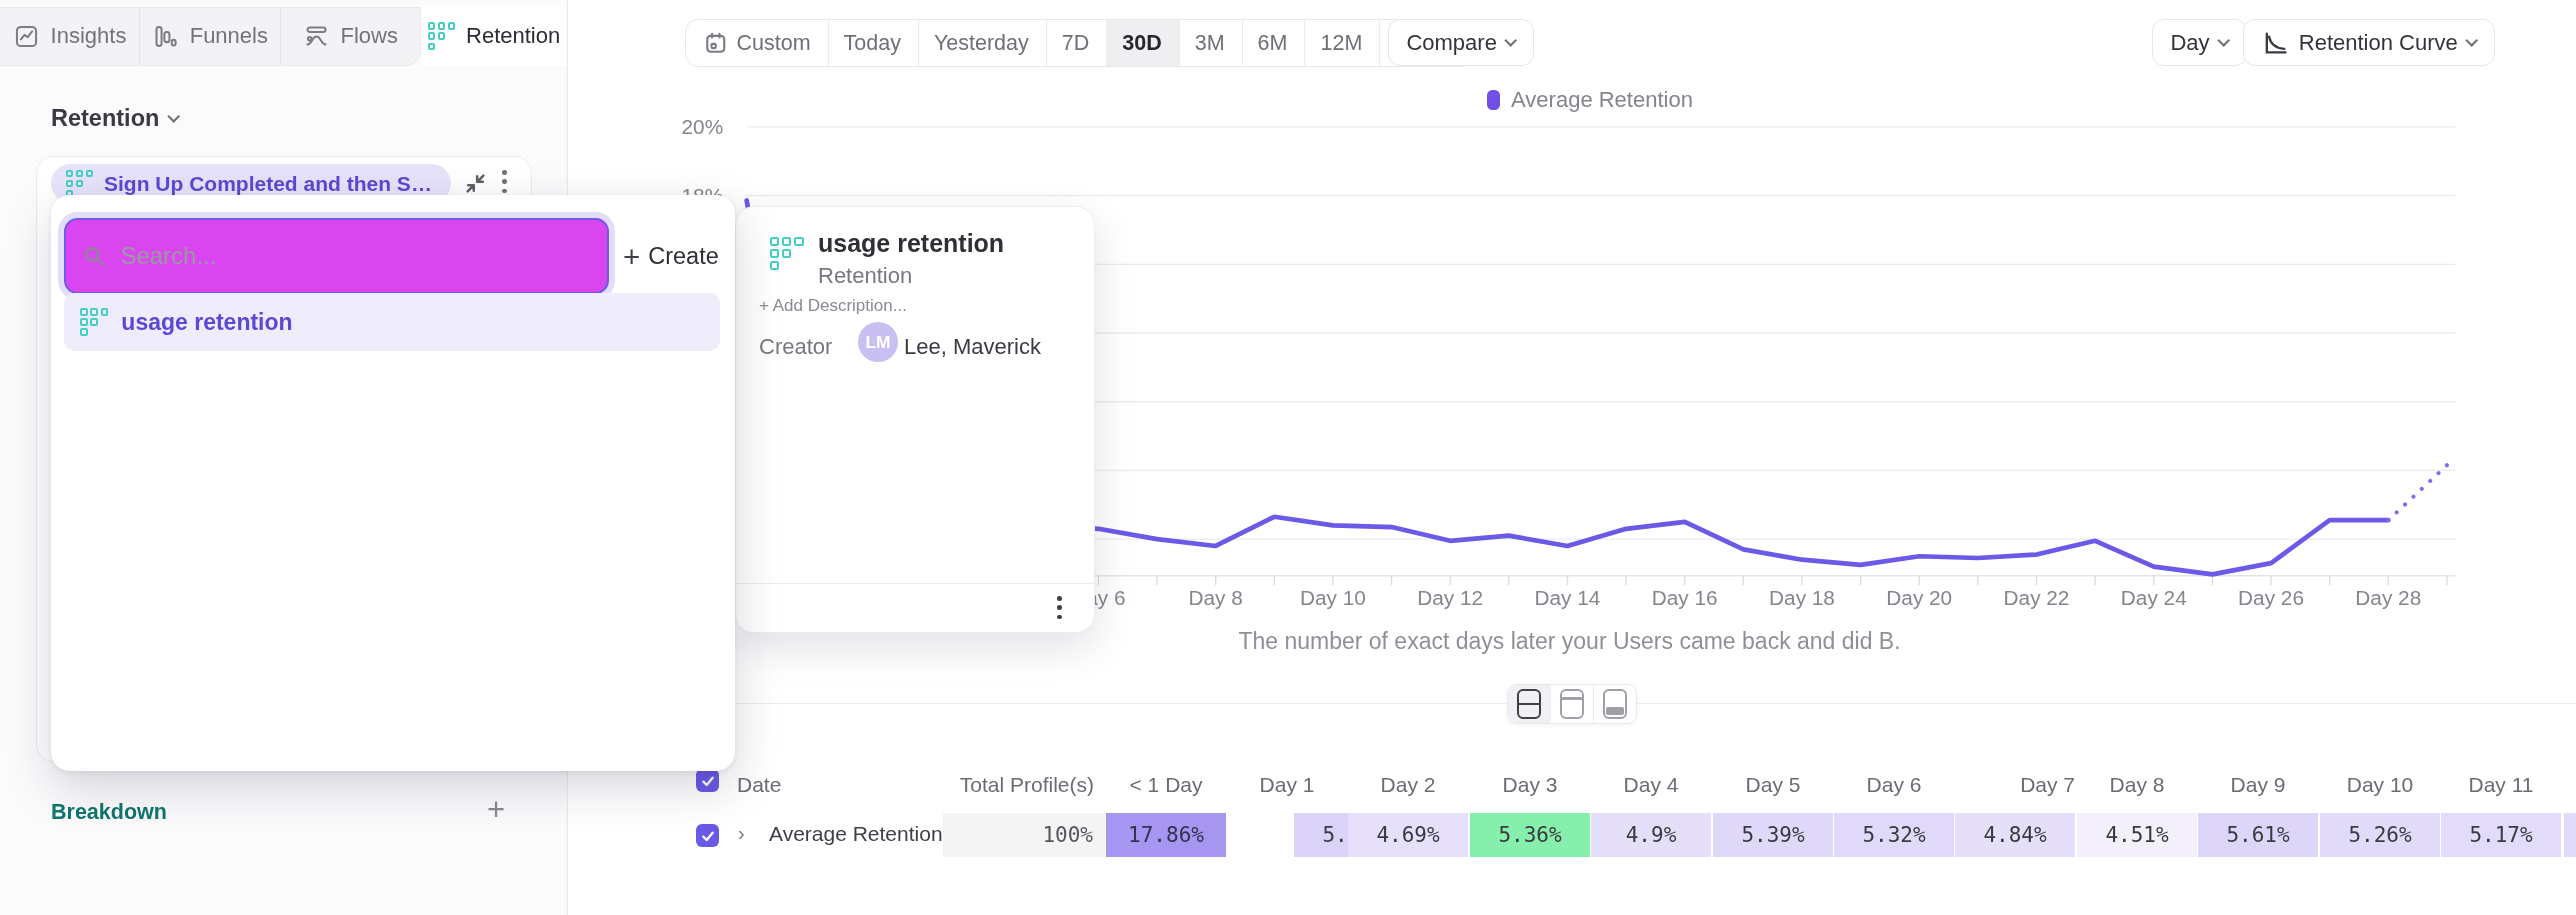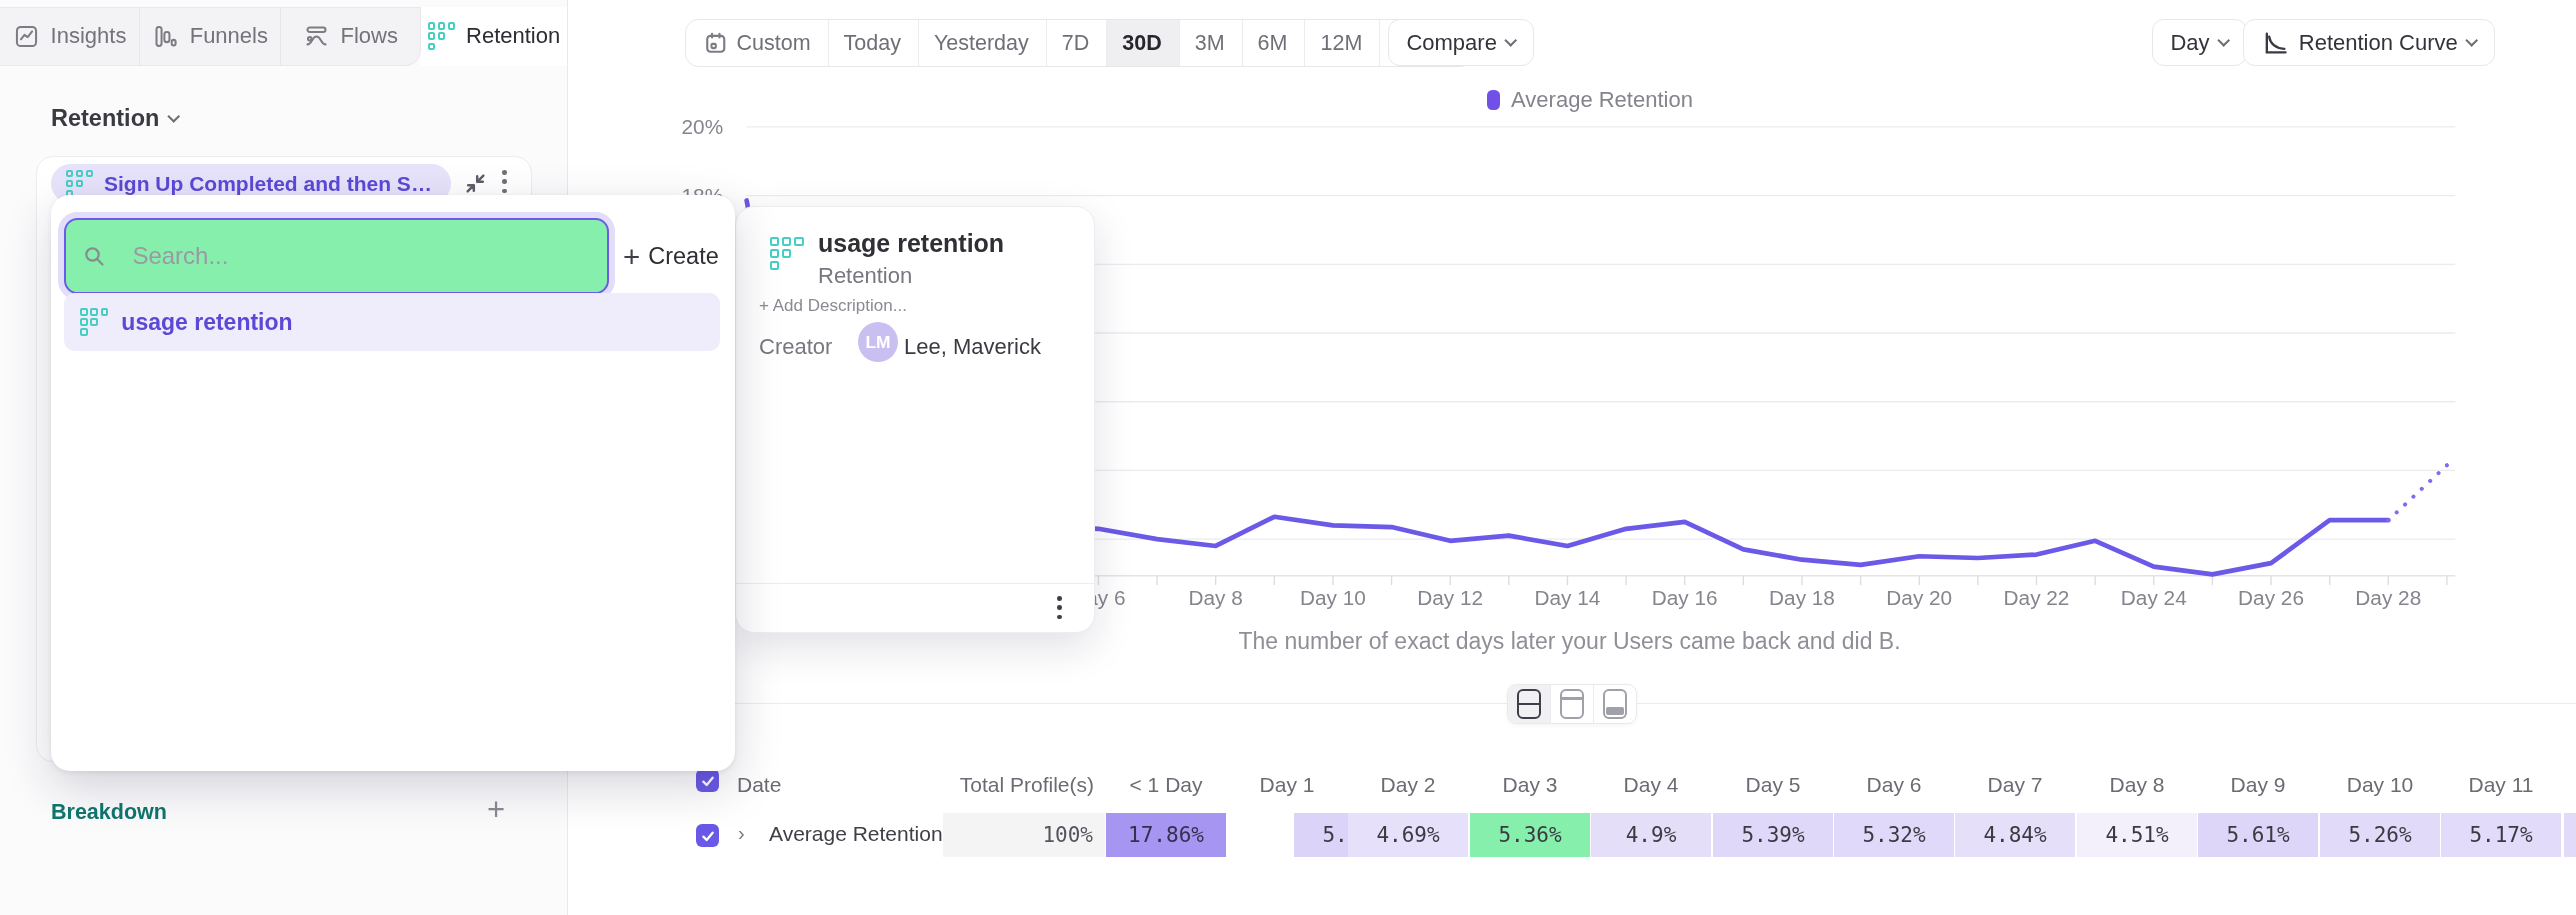--- a/index.html
+++ b/index.html
@@ -30,21 +30,21 @@
   #collapse-btn{left:462px;top:170px;z-index:3;}
   #pill-kebab{left:502px;top:170px;z-index:3;}
   .kebab{display:flex;flex-direction:column;gap:4.7px;align-items:center;}
   .kebab i{width:4.7px;height:4.7px;border-radius:50%;background:#6f6f77;}
   #breakdown-label{left:51px;top:800px;font-size:21.5px;font-weight:600;color:#0f766e;z-index:3;}
   #breakdown-add{left:487px;top:792px;font-size:31px;font-weight:300;color:#8a8a92;z-index:3;}
   
   #popover{left:51px;top:195px;width:684px;height:576px;background:#fff;border-radius:19px;z-index:6;
            box-shadow:0 16px 47px rgba(25,25,60,.18),0 1.3px 5.4px rgba(25,25,60,.08);}
   #search-wrap{position:absolute;left:13.4px;top:23px;width:545px;height:76px;border:2px solid #6c5ae8;border-radius:13.4px;
-               box-shadow:0 0 0 6px #e2ddf8;display:flex;align-items:center;gap:24px;padding:0 16px;box-sizing:border-box;background:#86efac;}
+               box-shadow:0 0 0 6px #e2ddf8;display:flex;align-items:center;gap:12px;padding:0 16px;box-sizing:border-box;background:#d946ef;}
   #search-input{border:none;outline:none;font-size:24px;color:#3b3b43;flex:1;background:transparent;font-family:"Liberation Sans",sans-serif;}
   #search-input::placeholder{color:#9a9aa2;}
   #create-btn{position:absolute;left:572px;top:48px;display:flex;align-items:center;gap:8px;font-size:23.5px;color:#2e2e35;}
   #create-btn .plus{font-size:29.5px;font-weight:300;color:#3f3f47;line-height:24px;}
   #result-item{position:absolute;left:13.4px;top:98px;width:656px;height:58px;border-radius:10.7px;background:#efecfc;
                display:flex;align-items:center;gap:13.4px;padding:0 16px;box-sizing:border-box;}
   #result-item .lbl{font-size:23px;font-weight:600;color:#5b49d6;}
   
   #hover-card{left:735px;top:206px;width:358px;height:425px;background:#fff;border:1.3px solid #ededf0;border-radius:19px;z-index:5;
               box-shadow:0 13.4px 40px rgba(25,25,60,.13);}
@@ -191,21 +191,21 @@
   <div class="th" style="left:737px;">Date</div>
   <div class="th" style="left:943px;width:151px;text-align:right;">Total Profile(s)</div>
   <div id="day-headers">
       <div class="th" style="left: 1106px; width: 120px; text-align: center;">&lt; 1 Day</div>
       <div class="th" style="left: 1227px; width: 120px; text-align: center;">Day 1</div>
       <div class="th" style="left: 1348px; width: 120px; text-align: center;">Day 2</div>
       <div class="th" style="left: 1470px; width: 120px; text-align: center;">Day 3</div>
       <div class="th" style="left: 1591px; width: 120px; text-align: center;">Day 4</div>
       <div class="th" style="left: 1713px; width: 120px; text-align: center;">Day 5</div>
       <div class="th" style="left: 1834px; width: 120px; text-align: center;">Day 6</div>
-      <div class="th" style="left: 1955px; width: 120px; text-align: center;">Day 7</div>
+      <div class="th" style="left: 1955px; width: 120px; text-align: right;">Day 7</div>
       <div class="th" style="left: 2077px; width: 120px; text-align: center;">Day 8</div>
       <div class="th" style="left: 2198px; width: 120px; text-align: center;">Day 9</div>
       <div class="th" style="left: 2320px; width: 120px; text-align: center;">Day 10</div>
       <div class="th" style="left: 2441px; width: 120px; text-align: center;">Day 11</div>
     </div>
 
   <div class="cbx" style="left:696px;top:824px;">
     <svg width="16" height="16" viewBox="0 0 24 24">
         <polyline points="5,13 10,18 19,7" fill="none" stroke="#fff" stroke-width="3.5" stroke-linecap="round" stroke-linejoin="round"></polyline>
       </svg>

